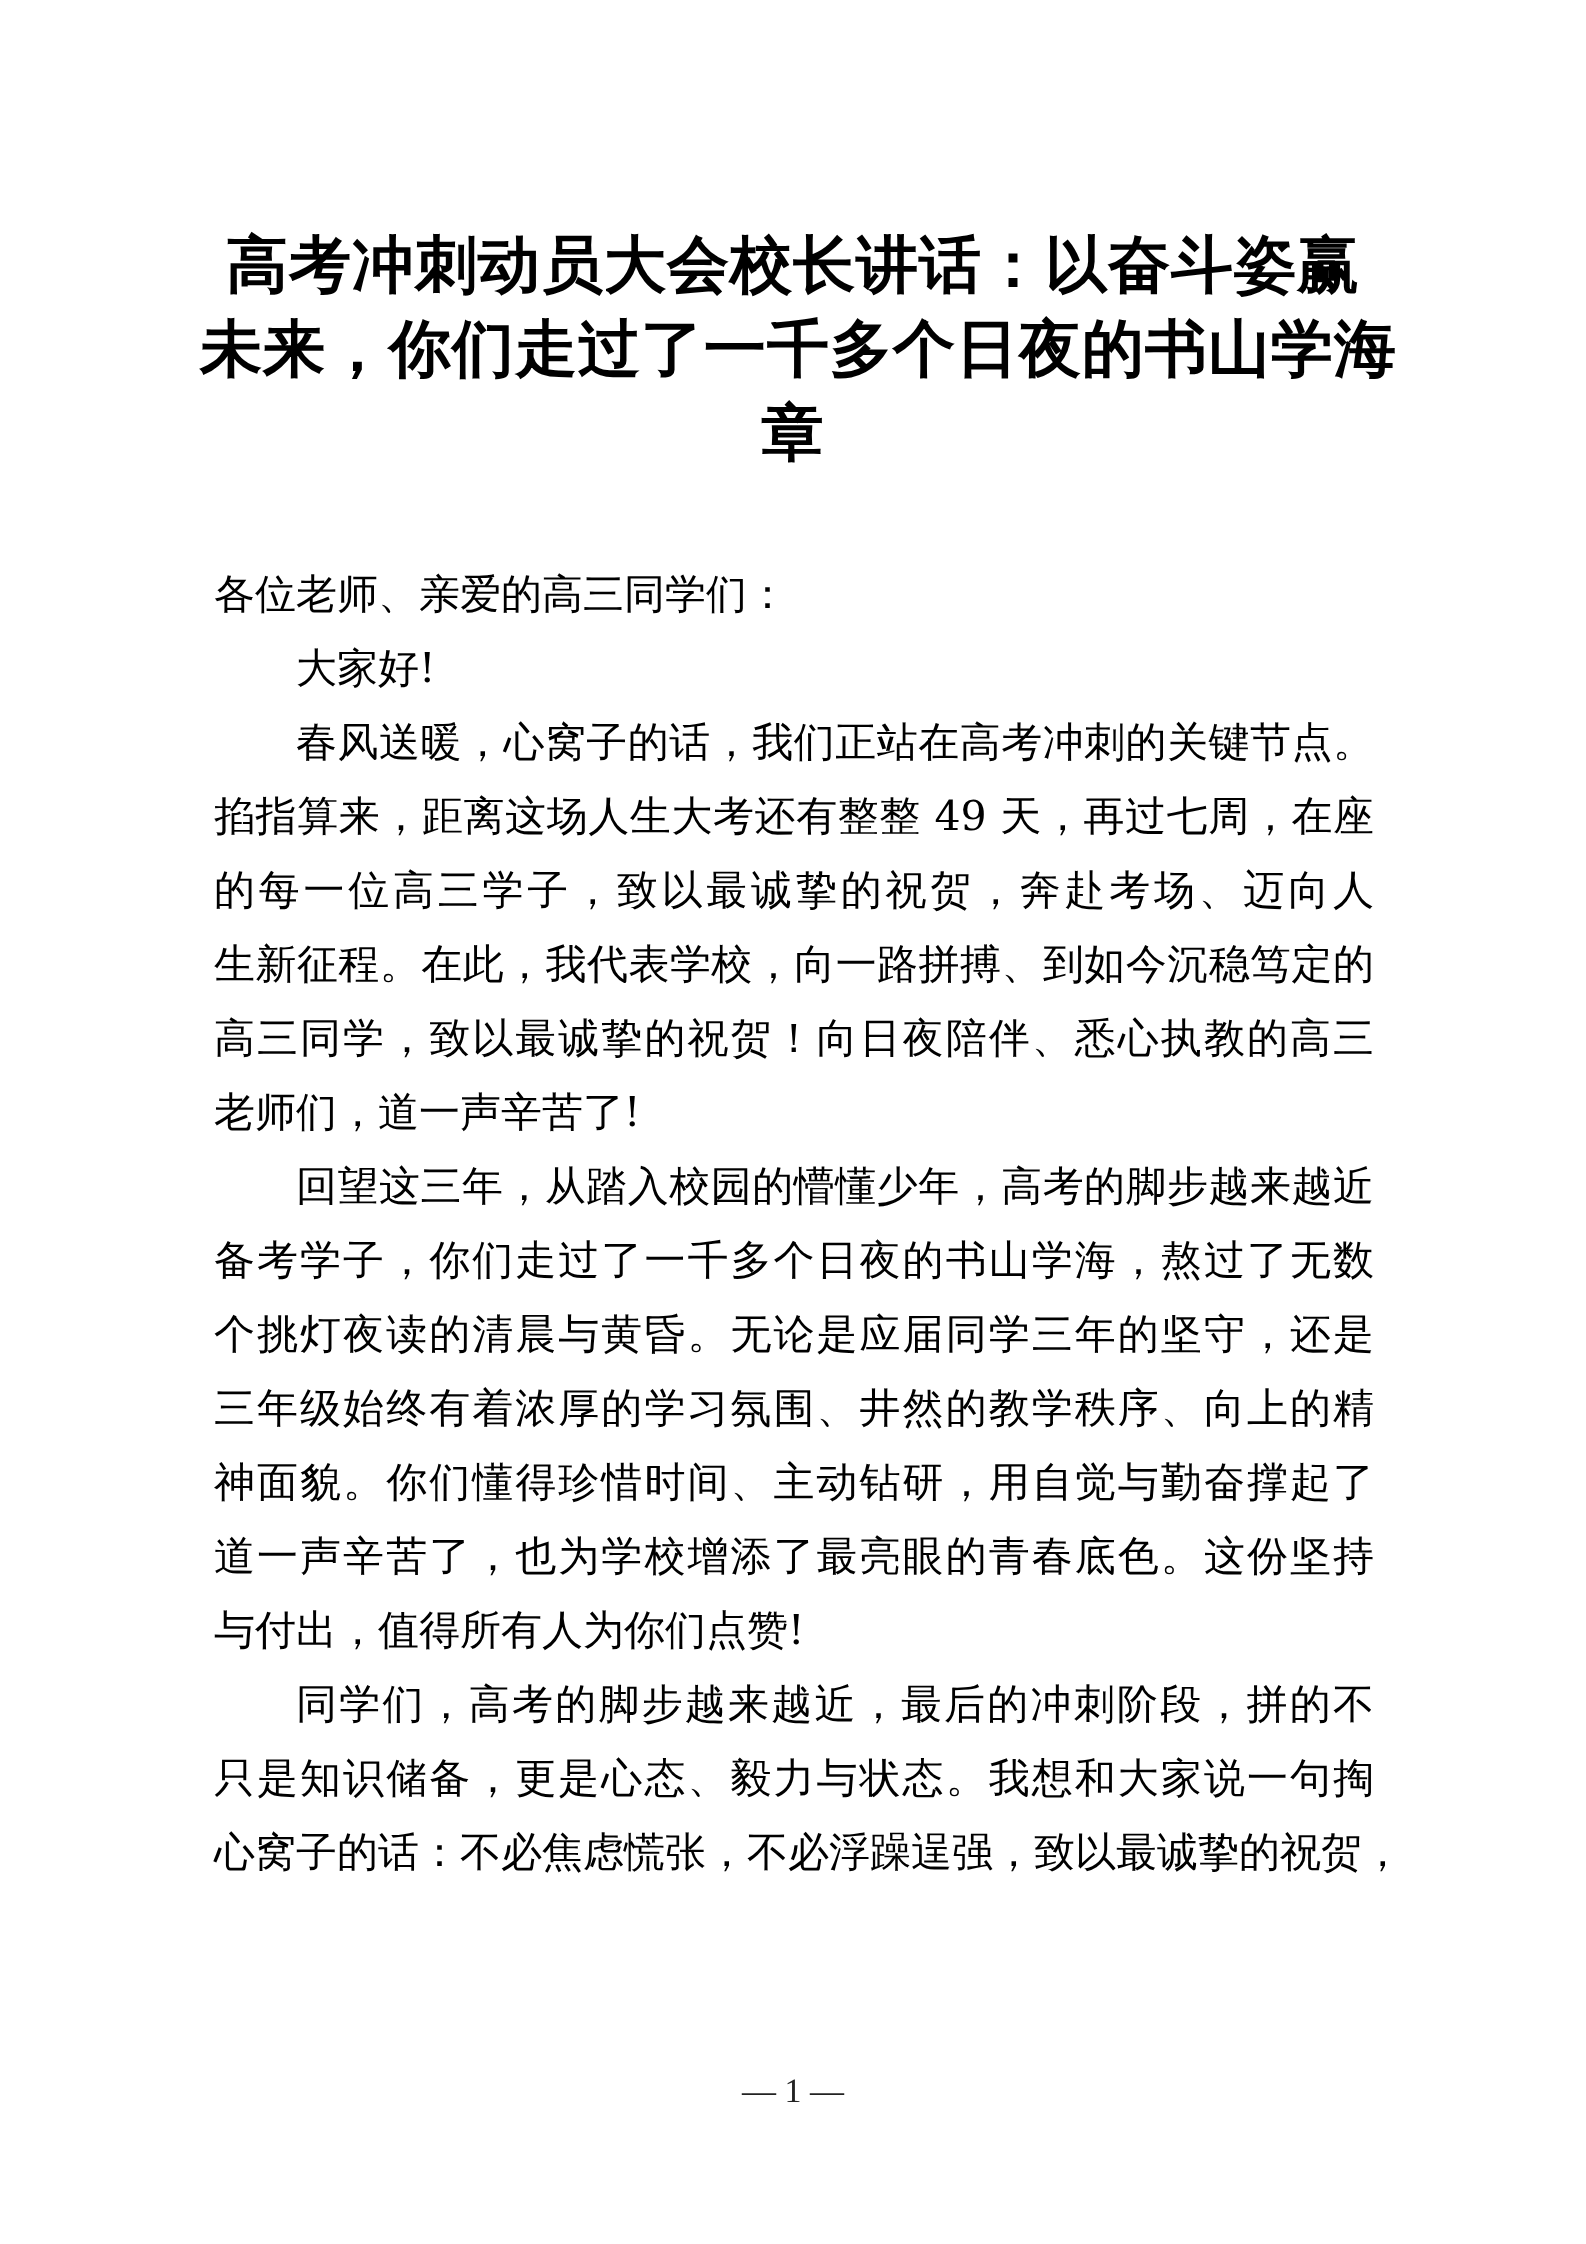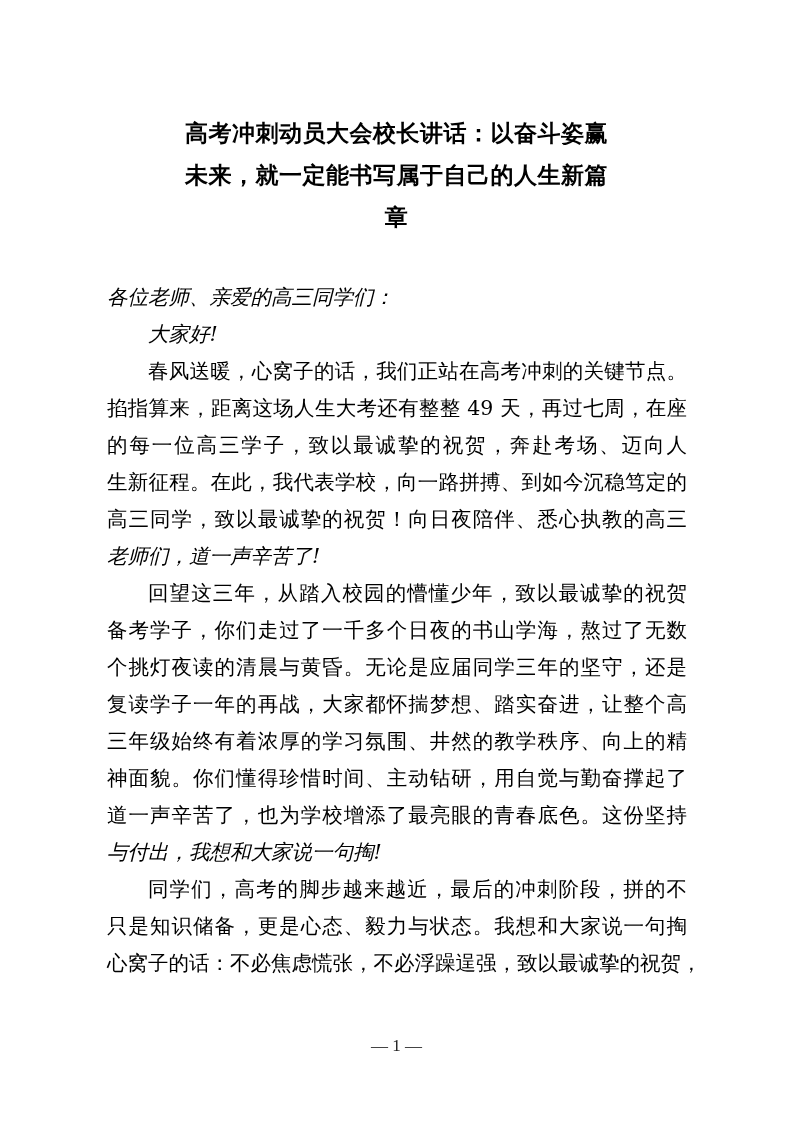--- a/index.html
+++ b/index.html
@@ -1,63 +1,62 @@
 <!DOCTYPE html>
 <html><head>
 <meta charset="utf-8">
 <style>
   html, body { margin: 0; padding: 0; background: #ffffff; }
   body { width: 793px; height: 1122px; position: relative; overflow: hidden; }
   .page { position: absolute; left: 0; top: 0; width: 793px; height: 1122px; background: #fff; }
   .title {
     position: absolute; left: 100px; top: 112px; width: 593px;
     font-family: "DejaVu Sans", sans-serif; font-weight: bold;
-    font-size: 23px; line-height: 42px; color: #000;
+    font-size: 31px; line-height: 42px; color: #000;
     text-align: center; letter-spacing: 0.5px;
   }
   .title .tl { display: block; white-space: nowrap; }
   .body {
     position: absolute; left: 107px; top: 279px; width: 580px;
     font-family: "DejaVu Serif", serif; font-size: 20.5px; line-height: 37px;
     color: #000;
   }
   .body .ln { display: block; white-space: nowrap; text-align: justify; text-align-last: justify; height: 37px; }
   .body .ln.indent { padding-left: 41px; }
-  .body .ln.last { text-align-last: left; font-style: italic; }
+  .body .ln.last { text-align-last: left; }
   .footer {
     position: absolute; left: 0; width: 793px; top: 1036px; text-align: center;
     font-family: "Liberation Serif", serif; font-size: 17px; color: #222;
   }
 </style>
 </head>
 <body>
 
 <div class="page">
   <div class="title">
     <span class="tl">高考冲刺动员大会校长讲话：以奋斗姿赢</span>
-    <span class="tl">未来，就一定能书写属于自己的人生新篇</span>
+    <span class="tl">未来，你们走过了一千多个日夜的书山学海</span>
     <span class="tl">章</span>
   </div>
 
   <div class="body" id="body">
       <span class="ln last">各位老师、亲爱的高三同学们：</span>
       <span class="ln indent last">大家好!</span>
       <span class="ln indent">春风送暖，心窝子的话，我们正站在高考冲刺的关键节点。</span>
       <span class="ln">掐指算来，距离这场人生大考还有整整 49 天，再过七周，在座</span>
       <span class="ln">的每一位高三学子，致以最诚挚的祝贺，奔赴考场、迈向人</span>
       <span class="ln">生新征程。在此，我代表学校，向一路拼搏、到如今沉稳笃定的</span>
       <span class="ln">高三同学，致以最诚挚的祝贺！向日夜陪伴、悉心执教的高三</span>
       <span class="ln last">老师们，道一声辛苦了!</span>
-      <span class="ln indent">回望这三年，从踏入校园的懵懂少年，致以最诚挚的祝贺</span>
+      <span class="ln indent">回望这三年，从踏入校园的懵懂少年，高考的脚步越来越近</span>
       <span class="ln">备考学子，你们走过了一千多个日夜的书山学海，熬过了无数</span>
       <span class="ln">个挑灯夜读的清晨与黄昏。无论是应届同学三年的坚守，还是</span>
-      <span class="ln">复读学子一年的再战，大家都怀揣梦想、踏实奋进，让整个高</span>
       <span class="ln">三年级始终有着浓厚的学习氛围、井然的教学秩序、向上的精</span>
       <span class="ln">神面貌。你们懂得珍惜时间、主动钻研，用自觉与勤奋撑起了</span>
       <span class="ln">道一声辛苦了，也为学校增添了最亮眼的青春底色。这份坚持</span>
-      <span class="ln last">与付出，我想和大家说一句掏!</span>
+      <span class="ln last">与付出，值得所有人为你们点赞!</span>
       <span class="ln indent">同学们，高考的脚步越来越近，最后的冲刺阶段，拼的不</span>
       <span class="ln">只是知识储备，更是心态、毅力与状态。我想和大家说一句掏</span>
       <span class="ln">心窝子的话：不必焦虑慌张，不必浮躁逞强，致以最诚挚的祝贺，</span>
     </div>
 
   <div class="footer">— 1 —</div>
 </div>
 
 </body></html>

